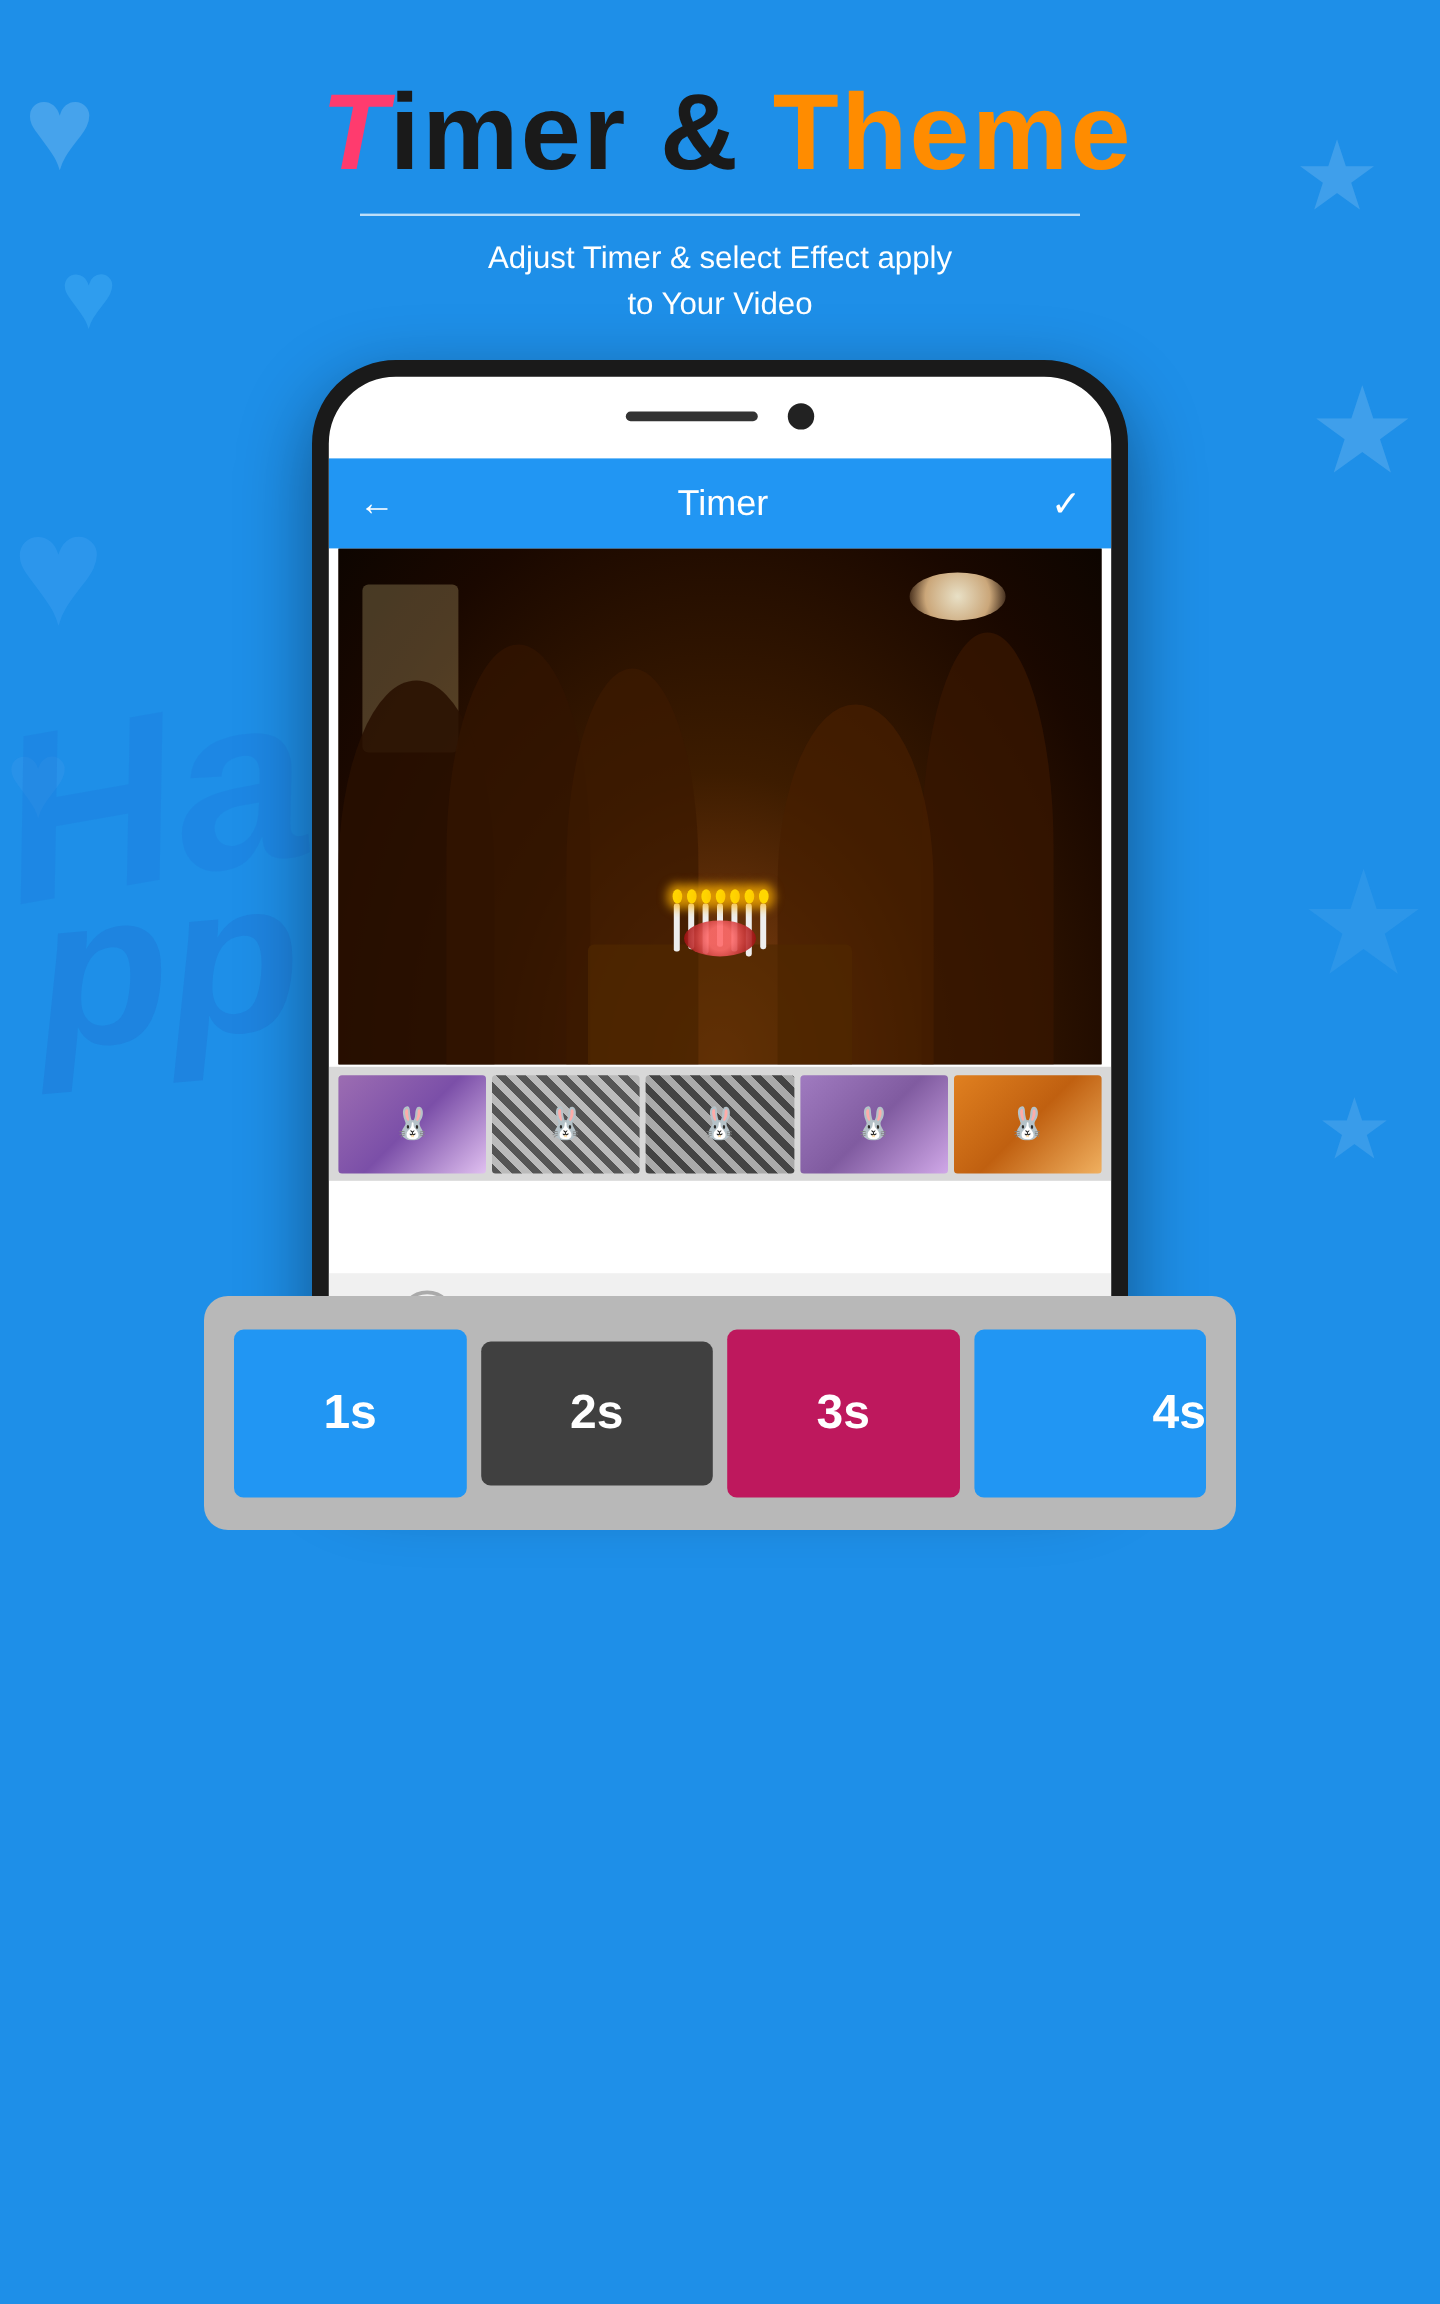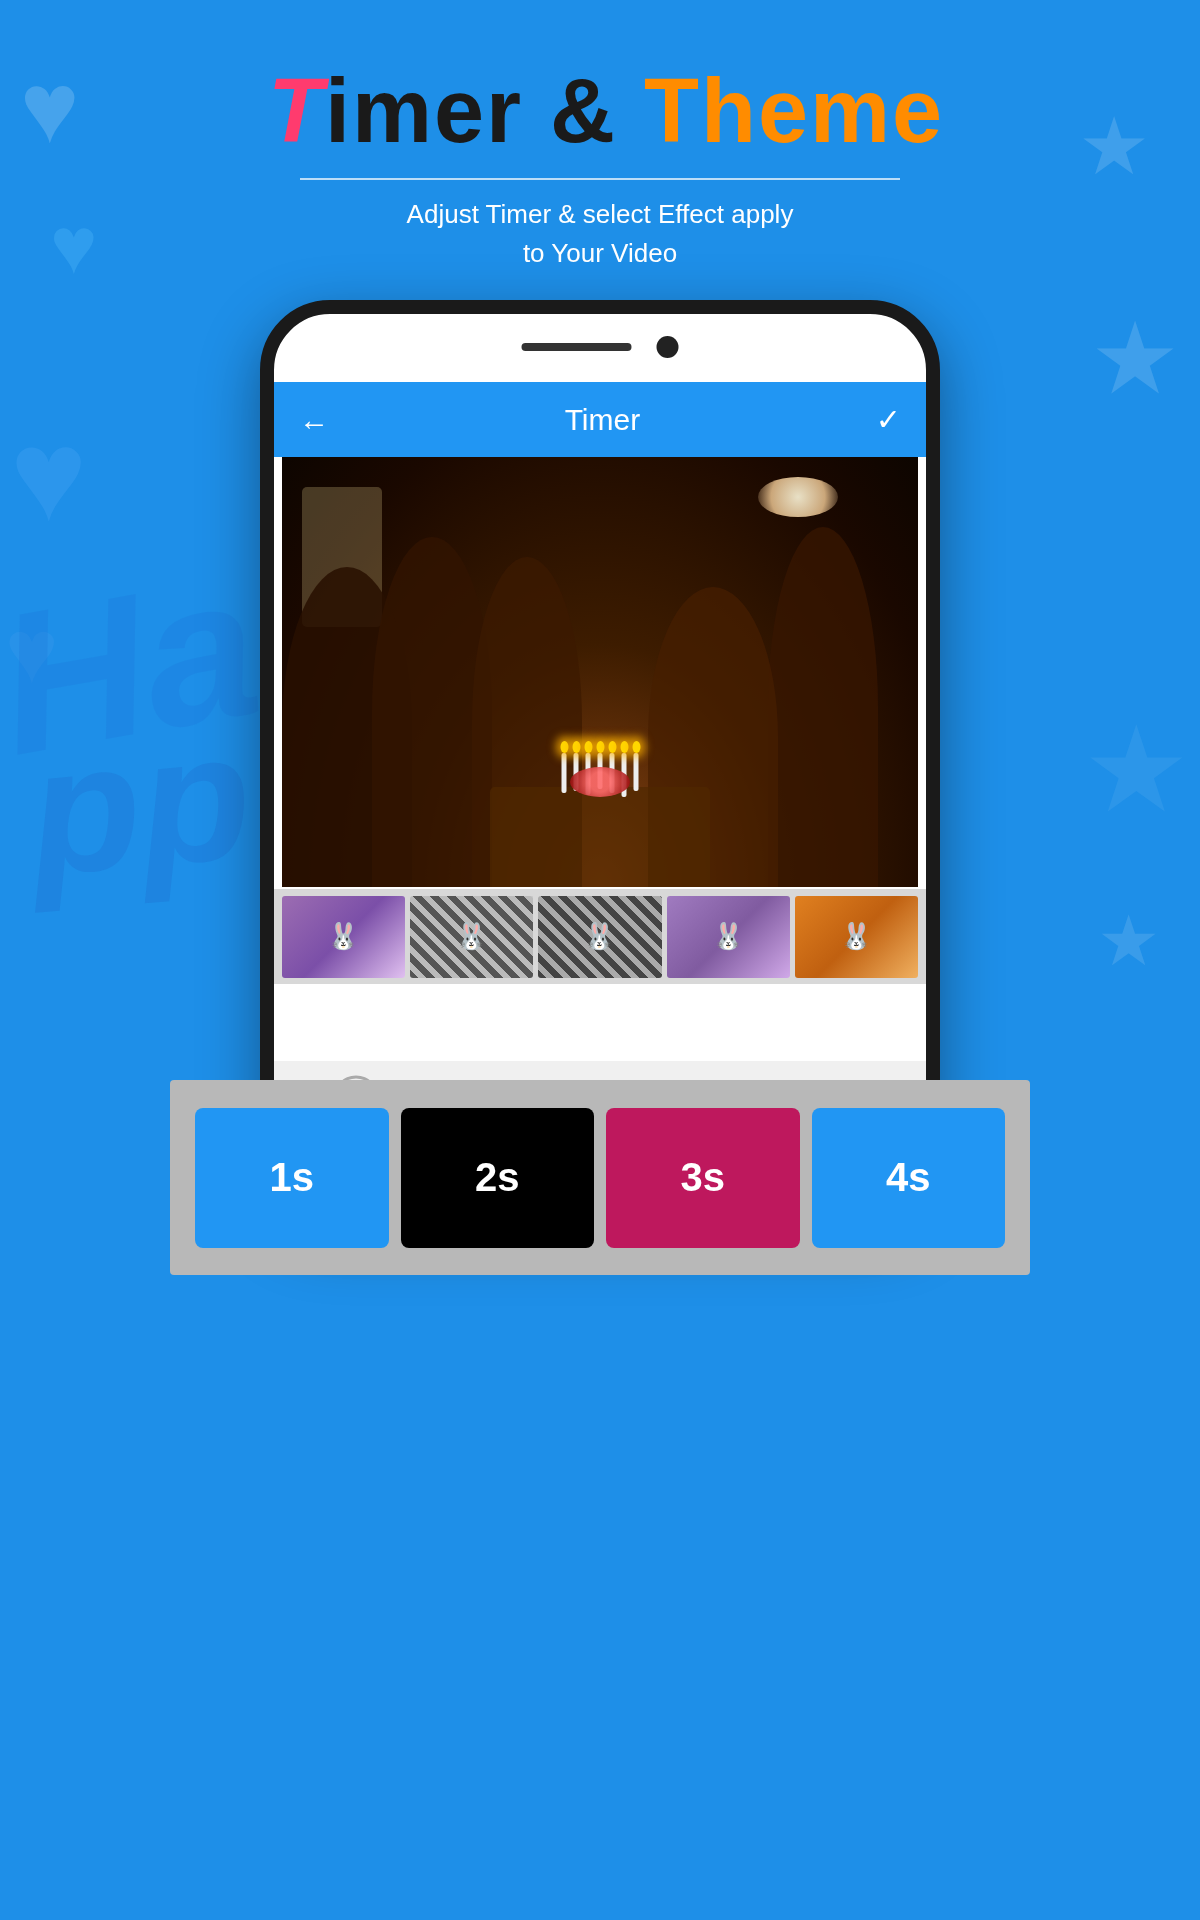--- a/index.html
+++ b/index.html
@@ -204,18 +204,18 @@
           </svg>
         </div>
         <span style="font-size:16px;color:#999;">Frame</span>
       </div>
 
     </div>
 
   </div>
 </div>
 
-<div style="position:absolute;top:1080px;left:50%;transform:translateX(-50%);width:860px;height:195px;background:#B8B8B8;border-radius:4px;display:flex;align-items:center;justify-content:space-around;padding:21px 25px;gap:12px;z-index:20;">
+<div style="position:absolute;top:1080px;left:50%;transform:translateX(-50%);width:860px;height:195px;background:#B8B8B8;border-radius:20px;display:flex;align-items:center;justify-content:space-around;padding:21px 25px;gap:12px;z-index:20;">
   <button style="flex:1;height:140px;background:#2196F3;border:none;border-radius:8px;color:white;font-size:40px;font-weight:bold;cursor:pointer;">1s</button>
-  <button style="flex:1;height:140px;background:#000000;border:none;border-radius:8px;color:white;font-size:40px;font-weight:bold;cursor:pointer;">2s</button>
+  <button style="flex:1;height:120px;background:#404040;border:none;border-radius:8px;color:white;font-size:40px;font-weight:bold;cursor:pointer;">2s</button>
   <button style="flex:1;height:140px;background:#be185d;border:none;border-radius:8px;color:white;font-size:40px;font-weight:bold;cursor:pointer;">3s</button>
-  <button style="flex:1;height:140px;background:#2196F3;border:none;border-radius:8px;color:white;font-size:40px;font-weight:bold;cursor:pointer;">4s</button>
+  <button style="flex:1;height:140px;background:#2196F3;border:none;border-radius:8px;color:white;font-size:40px;font-weight:bold;cursor:pointer;text-align:right;">4s</button>
 </div>
 
 </body></html>

